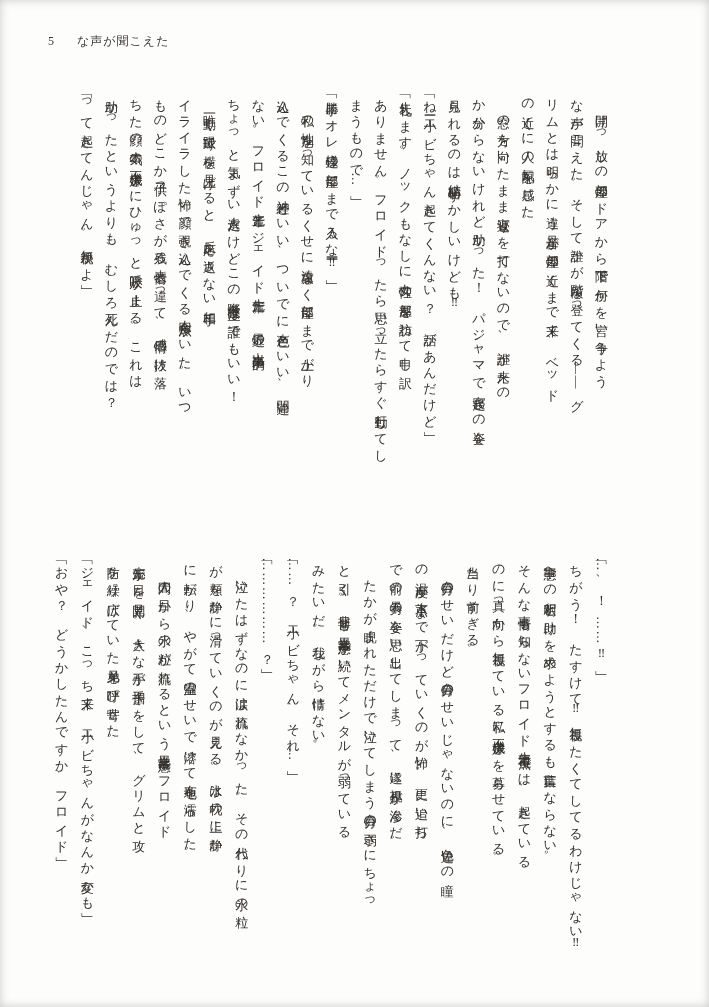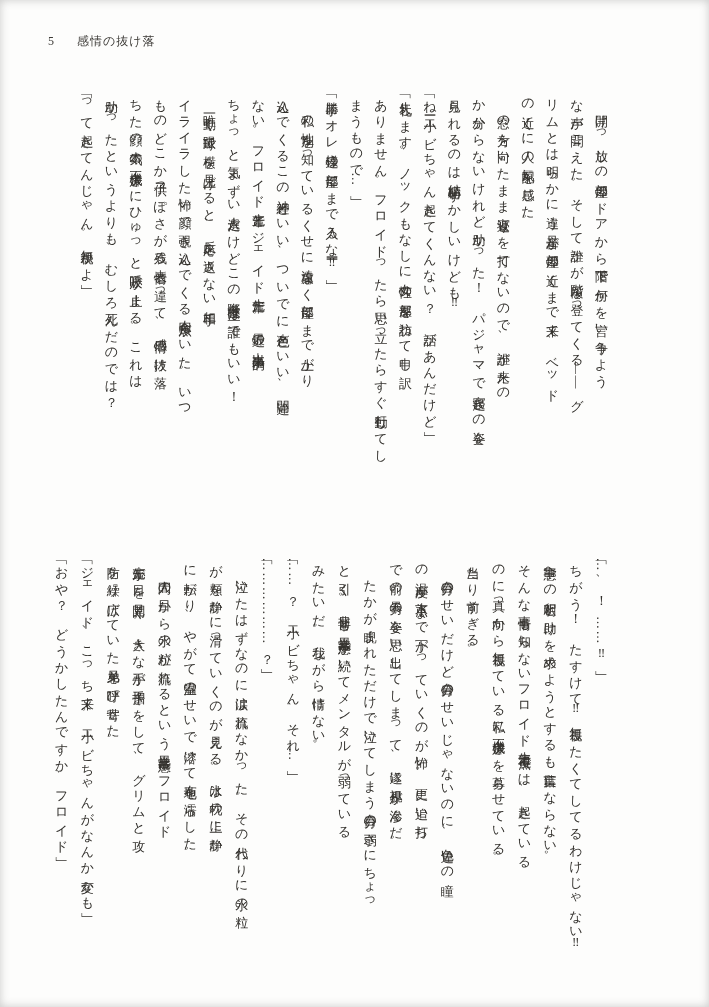--- a/index.html
+++ b/index.html
@@ -54,21 +54,21 @@
     letter-spacing: 1.6px;
   }
   .vblock-top .vline { line-height: 24.5px; }
   .vblock-bottom .vline { line-height: 25.7px; }
 </style>
 </head>
 <body>
 
 <div class="page">
   <div class="header">
-    <span>5</span><span class="htitle">感情の抜け落</span>
+    <span>5</span><span class="htitle">な声が聞こえた</span>
   </div>
   <div class="vblock vblock-top">
       <div class="vline">　開けっ放しの部屋のドアから階下で何かを言い争うよう</div>
       <div class="vline">な声が聞こえた。そして誰かが階段を登ってくる——グ</div>
       <div class="vline">リムとは明らかに違う足音が部屋の近くまで来て、ベッド</div>
       <div class="vline">の近くに人の気配を感じた。</div>
       <div class="vline">　窓の方を向いたまま寝返りを打てないので、誰が来たの</div>
       <div class="vline">か分からないけれど助かった！　パジャマで寝起きの姿を</div>
       <div class="vline">見られるのは結構恥ずかしいけども‼</div>
       <div class="vline">「ねー小エビちゃん起きてくんない？　話があんだけど」</div>

